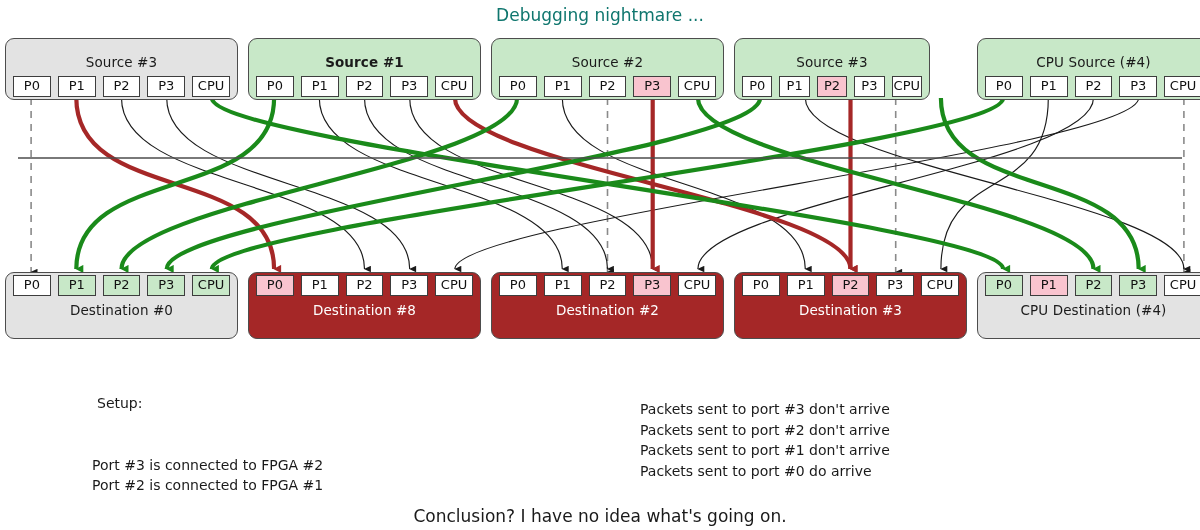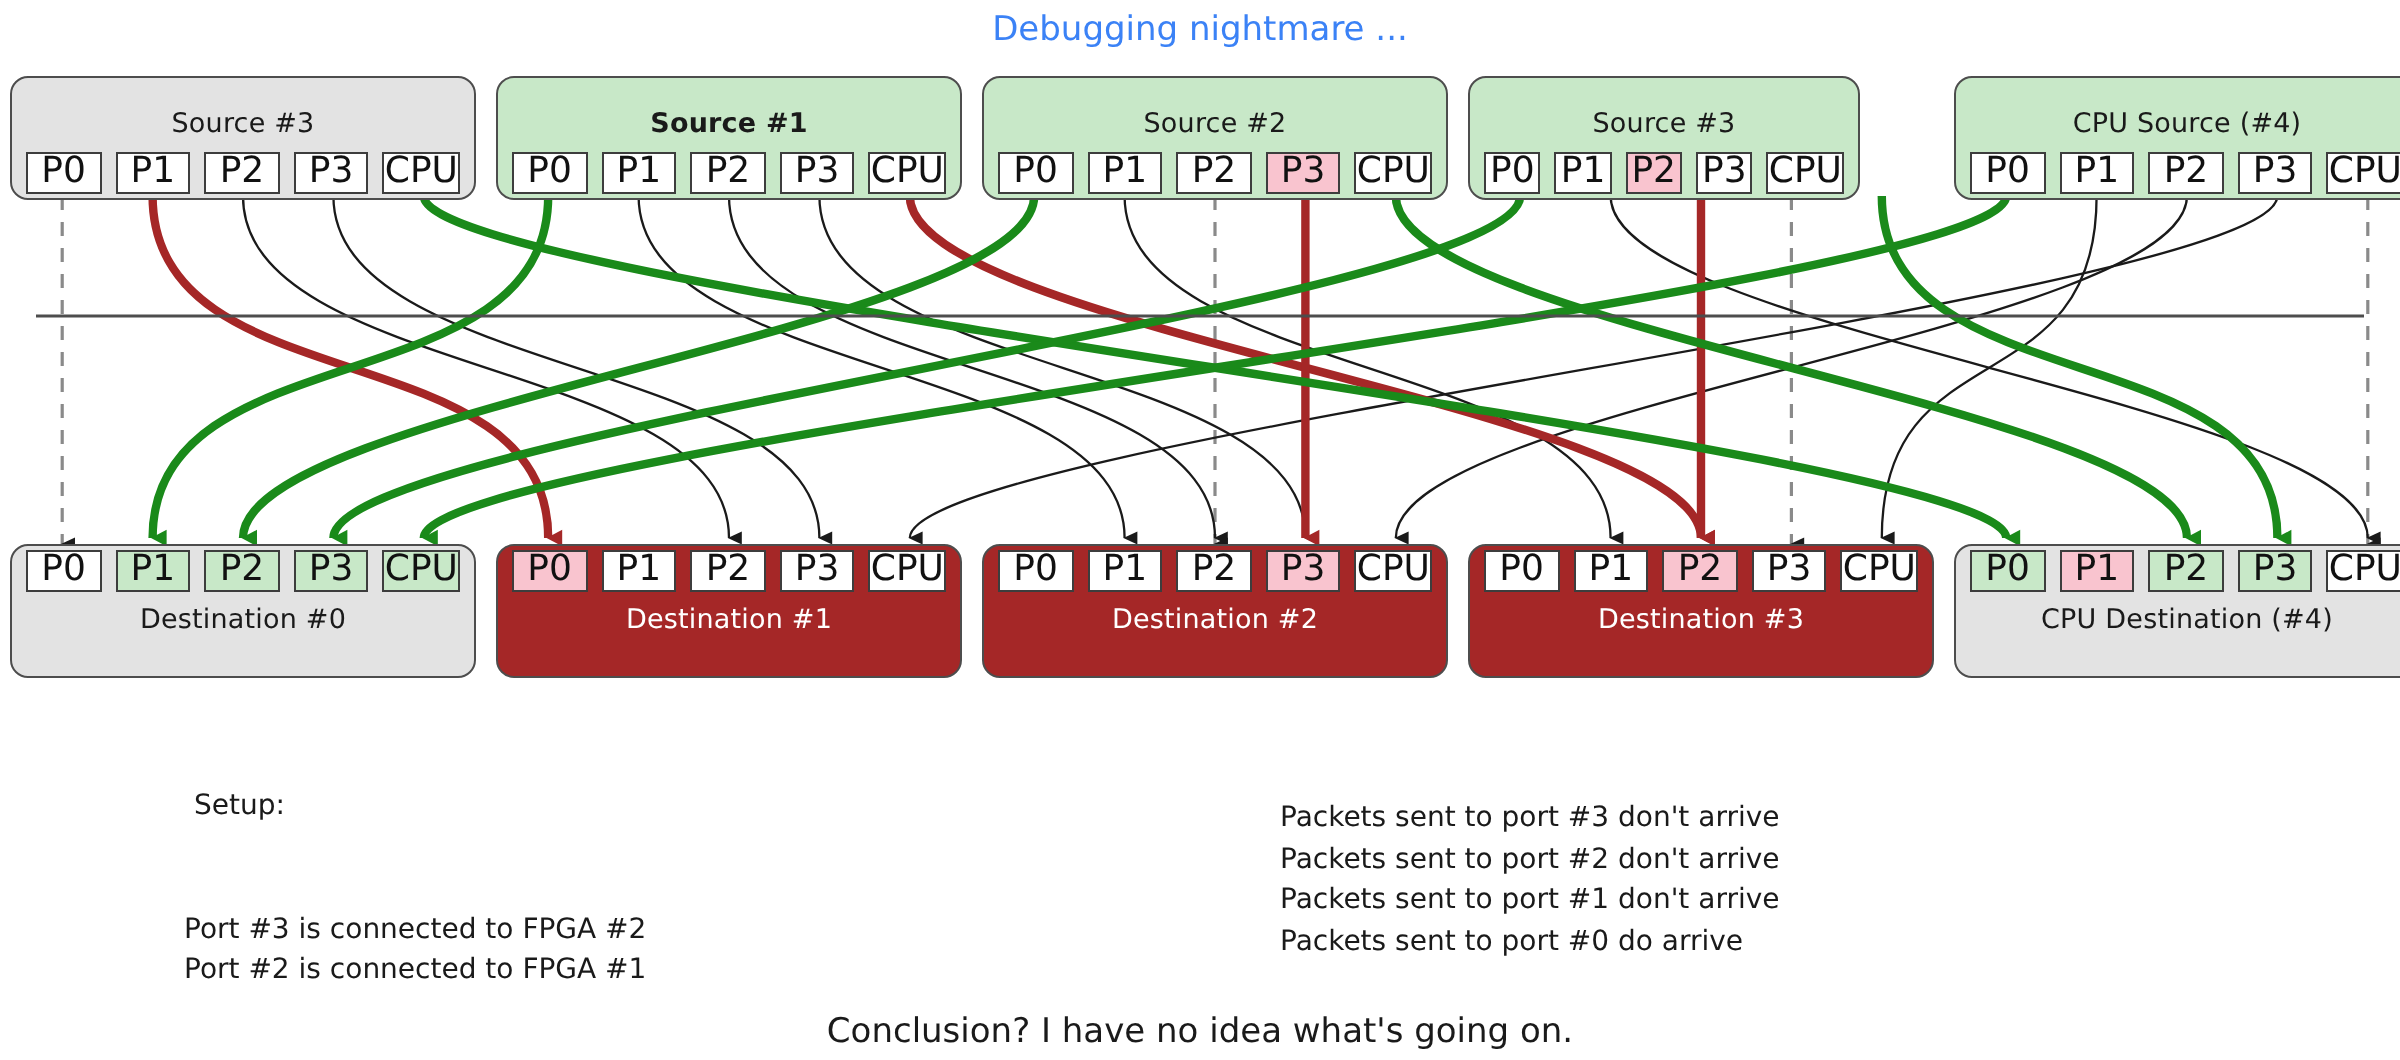--- a/index.html
+++ b/index.html
@@ -5,42 +5,42 @@
   html,body{margin:0;padding:0;background:#ffffff;}
   body{
     width:1200px;height:530px;overflow:hidden;
     font-family:"DejaVu Sans","Liberation Sans",sans-serif;
     color:#1a1a1a;
   }
   #stage{position:relative;width:1200px;height:530px;}
   #wires{position:absolute;left:0;top:0;width:1200px;height:530px;}
   .title{
     position:absolute;left:0;top:5px;width:1200px;text-align:center;
-    font-size:17px;color:#3b82f6;
+    font-size:17px;color:#0f766e;
   }
   .node{
     position:absolute;box-sizing:border-box;
     border:1.6px solid #4d4d4d;border-radius:9px;
   }
   .node.grey{background:#e3e3e3;}
   .node.green{background:#c8e8c8;}
   .node.red{background:#a52727;}
   .node-label{
     position:absolute;left:0;width:100%;text-align:center;
     font-size:13.5px;letter-spacing:.1px;
   }
   .node.red .node-label{color:#ffffff;}
   .ports{
     position:absolute;left:7px;right:7px;height:21px;
     display:flex;gap:7px;
   }
   .port{
     flex:1;box-sizing:border-box;
     border:1.4px solid #3d3d3d;background:#ffffff;
-    font-size:18px;line-height:18px;text-align:center;
+    font-size:13px;line-height:18px;text-align:center;
     color:#111;
   }
   .port.hl-green{background:#c8e8c8;}
   .port.hl-pink{background:#f9c4cf;}
   .legend{
     position:absolute;font-size:14px;line-height:20.5px;white-space:pre;
   }
   .legend .head{margin-left:17px;}
   .legend .row{margin-left:12px;}
   .conclusion{
@@ -154,21 +154,21 @@
         <div class="node-label" style="top: 29px;">Destination #0</div>
         <div class="ports" style="top: 2px;">
           <div class="port">P0</div>
           <div class="port hl-green">P1</div>
           <div class="port hl-green">P2</div>
           <div class="port hl-green">P3</div>
           <div class="port hl-green">CPU</div>
         </div>
       </div>
       <div class="node red" style="left: 248px; top: 272px; width: 233px; height: 67px;">
-        <div class="node-label" style="top: 29px;">Destination #1</div>
+        <div class="node-label" style="top: 29px;">Destination #8</div>
         <div class="ports" style="top: 2px;">
           <div class="port hl-pink">P0</div>
           <div class="port">P1</div>
           <div class="port">P2</div>
           <div class="port">P3</div>
           <div class="port">CPU</div>
         </div>
       </div>
       <div class="node red" style="left: 491px; top: 272px; width: 233px; height: 67px;">
         <div class="node-label" style="top: 29px;">Destination #2</div>

